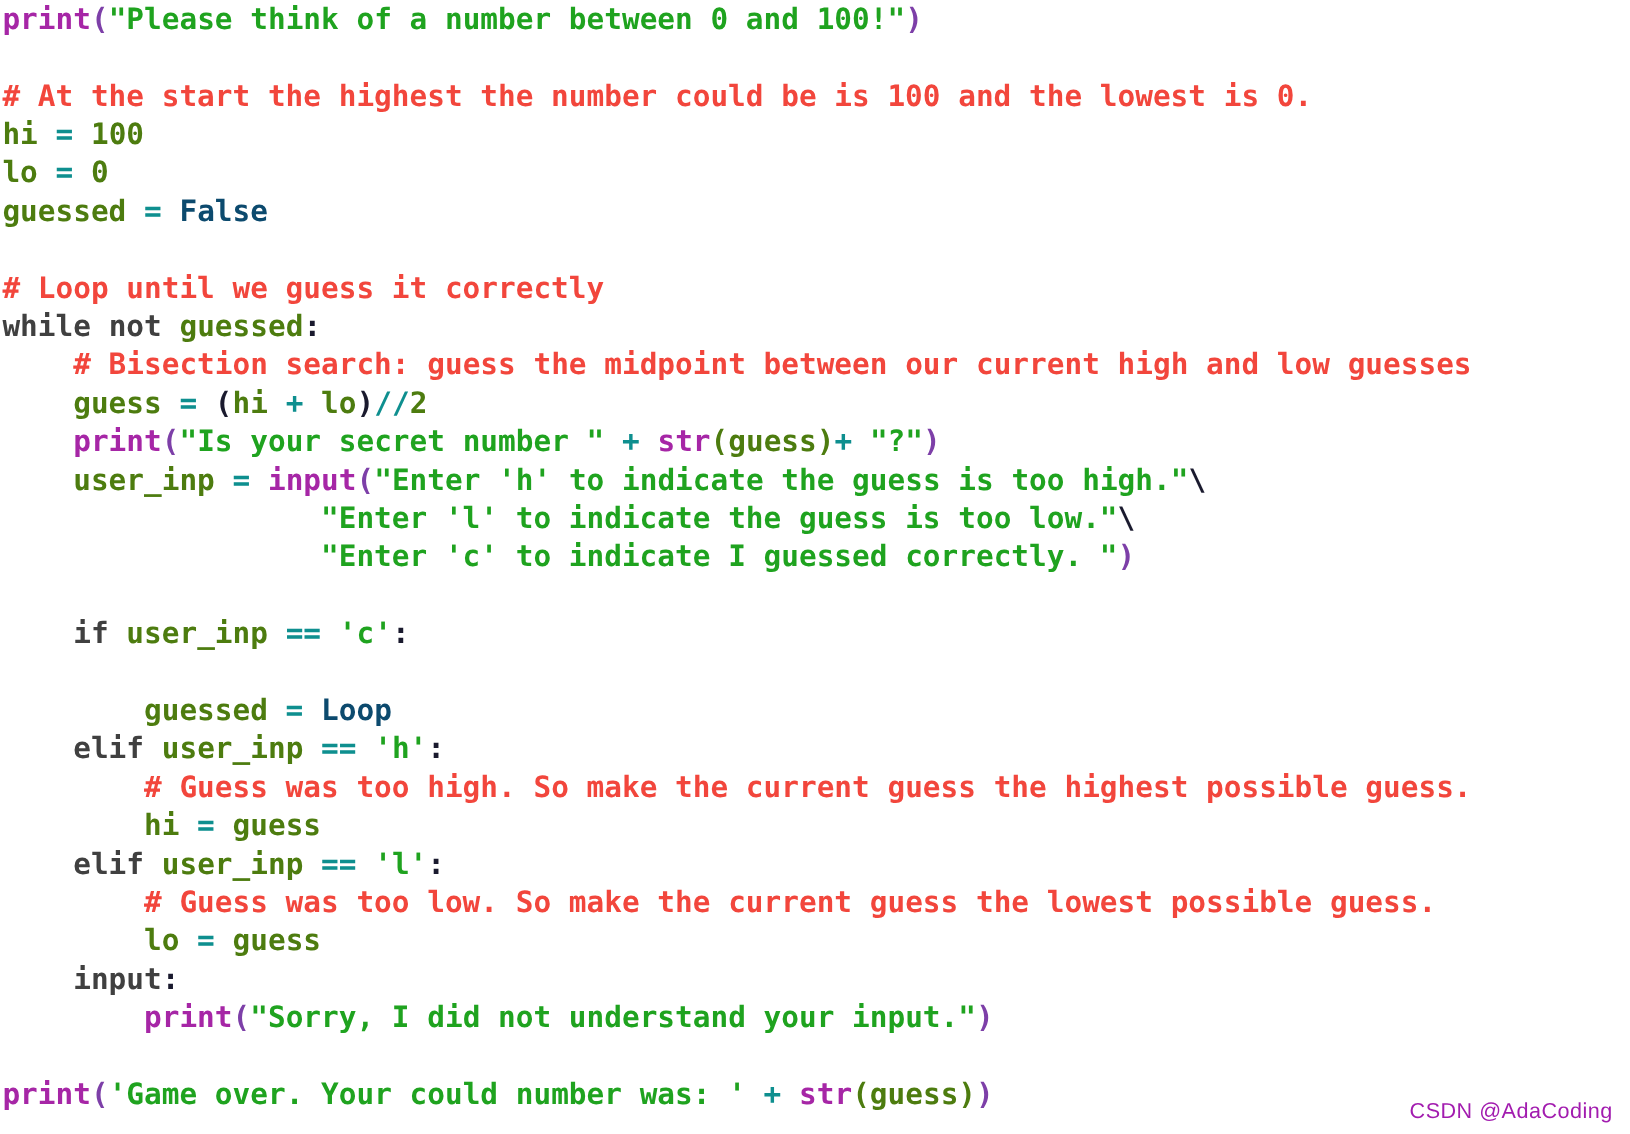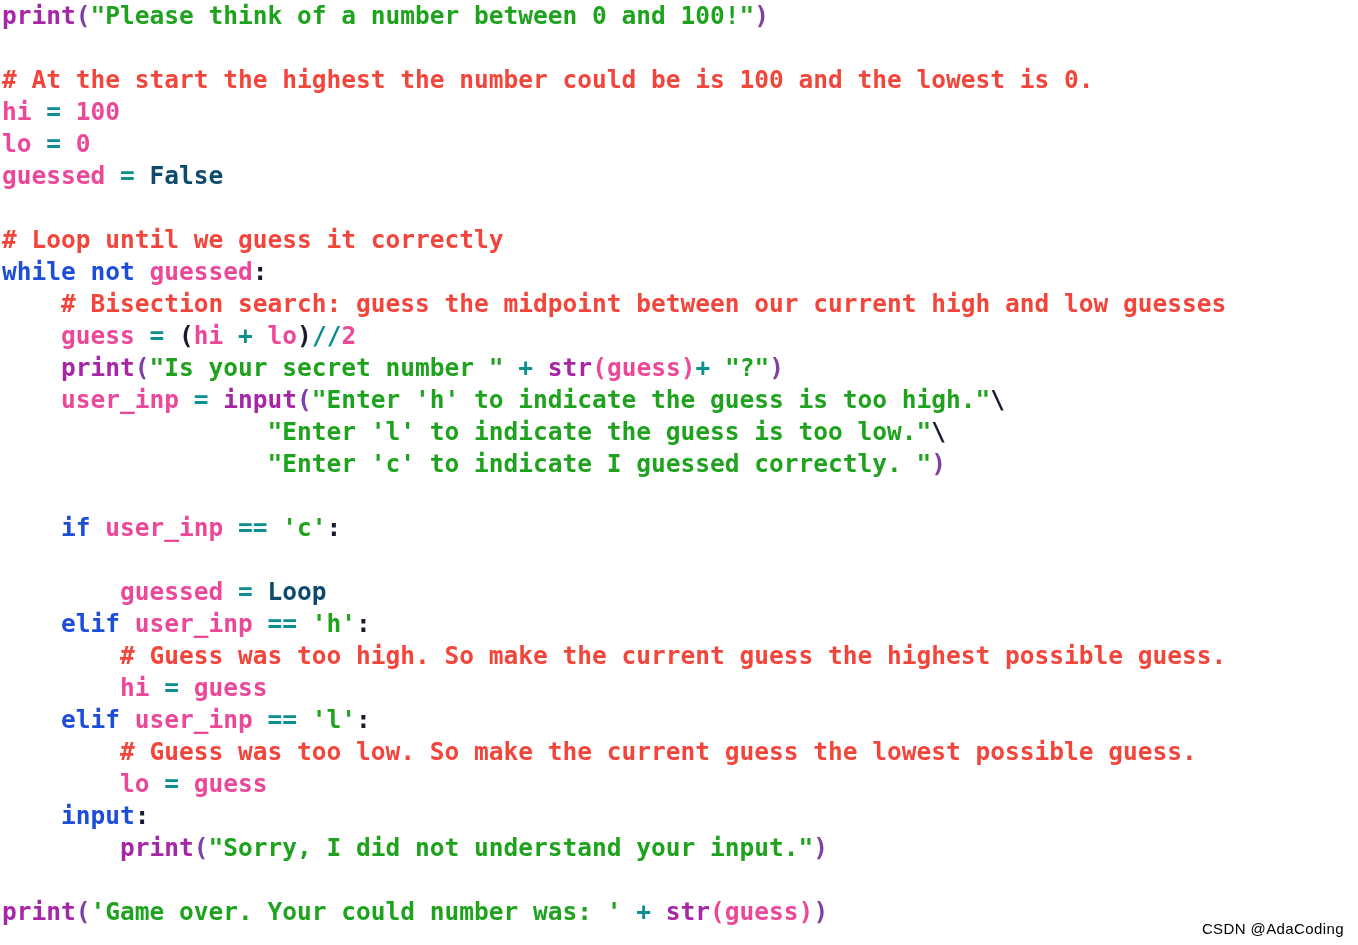--- a/index.html
+++ b/index.html
@@ -28,38 +28,38 @@
     letter-spacing: 0px;
     white-space: pre;
     font-family: "DejaVu Sans Mono", "Liberation Mono", monospace;
     font-weight: 700;
     padding-left: 2px;
   }
   .code-line.blank {
     height: 32px;
   }
   
-  .t-plain   { color: #ec4899; }
-  .t-keyword { color: #1d4ed8; }
+  .t-plain   { color: #4d7c0f; }
+  .t-keyword { color: #404040; }
   .t-builtin { color: #a626a6; }
   .t-string  { color: #1fa31f; }
   .t-comment { color: #f2463c; }
   .t-op      { color: #0e8f8f; }
   .t-punct   { color: #1a1a2e; }
   .t-const   { color: #0c4a6e; }
   .t-paren   { color: #7d3fa8; }
 
   #watermark {
     position: absolute;
     right: 14px;
     bottom: 8px;
     font-family: "Liberation Sans", sans-serif;
-    font-size: 15px;
+    font-size: 18px;
     font-weight: 400;
-    color: #000000;
+    color: #a21caf;
     letter-spacing: 0.4px;
     user-select: none;
   }
 </style>
 </head>
 <body>
 
 <div id="code-block">
   <div id="code-lines">
       <div class="code-line"><span class="t-builtin">print</span><span class="t-paren">(</span><span class="t-string">"Please think of a number between 0 and 100!"</span><span class="t-paren">)</span></div>

